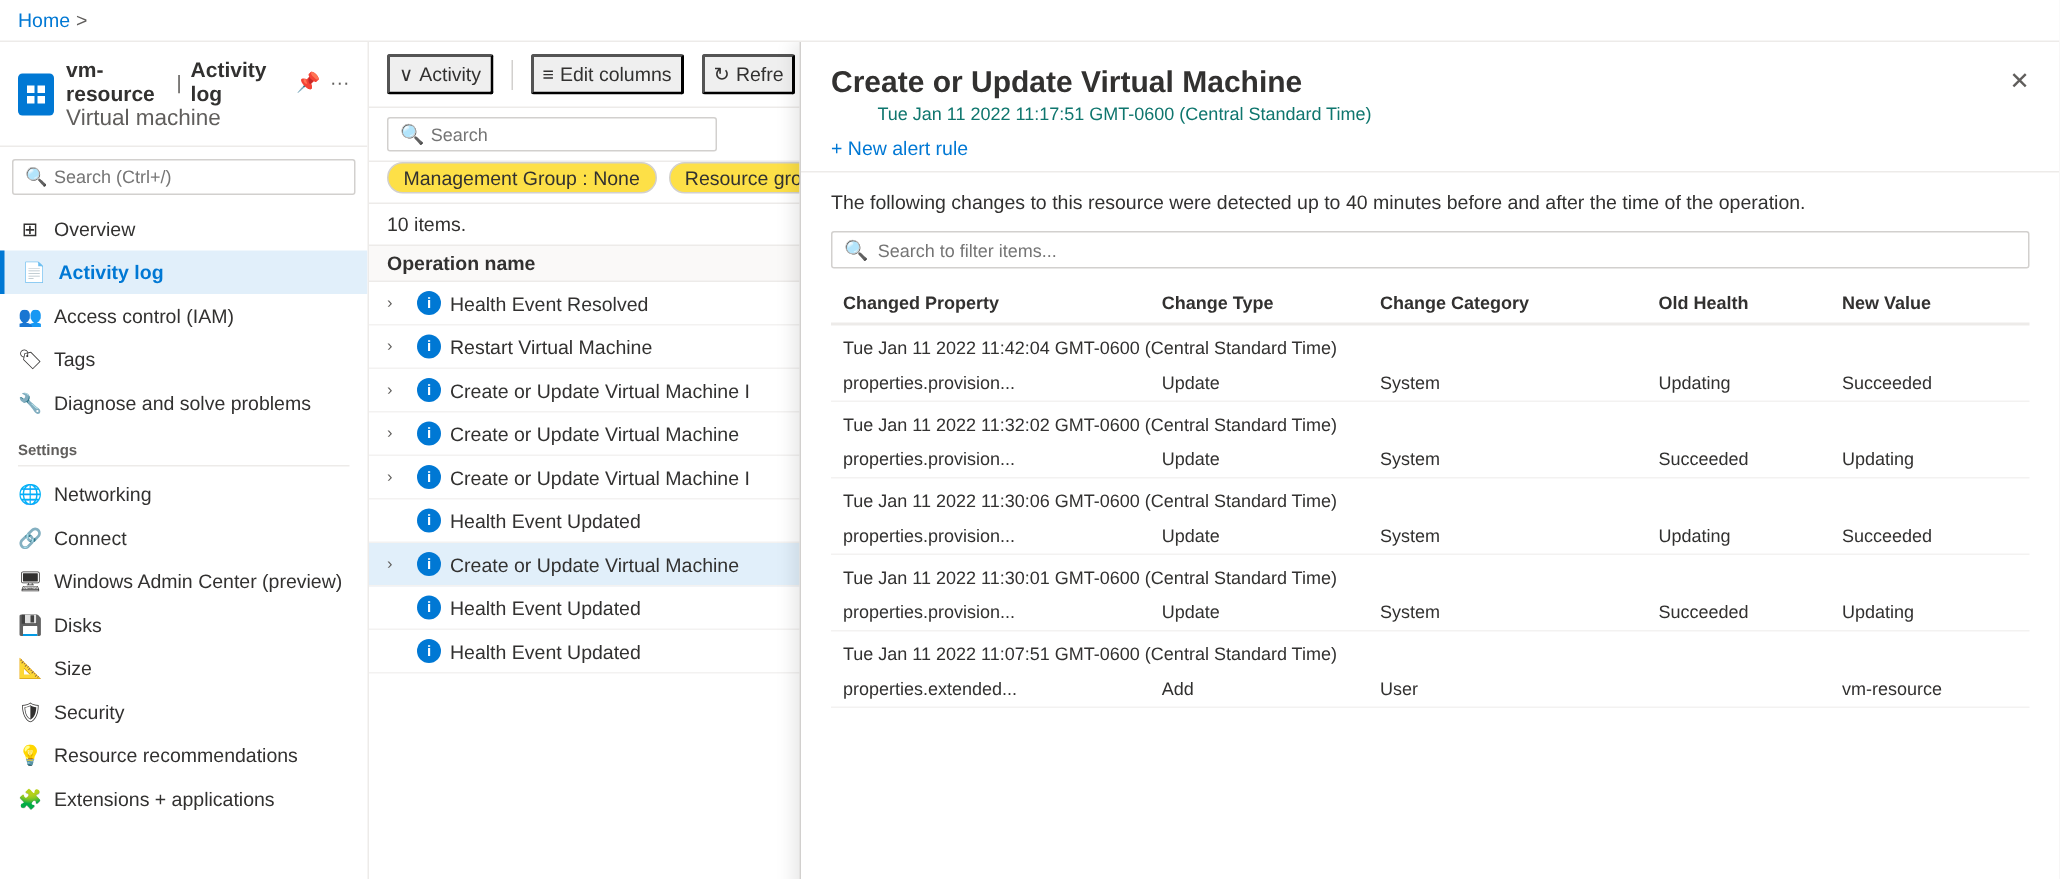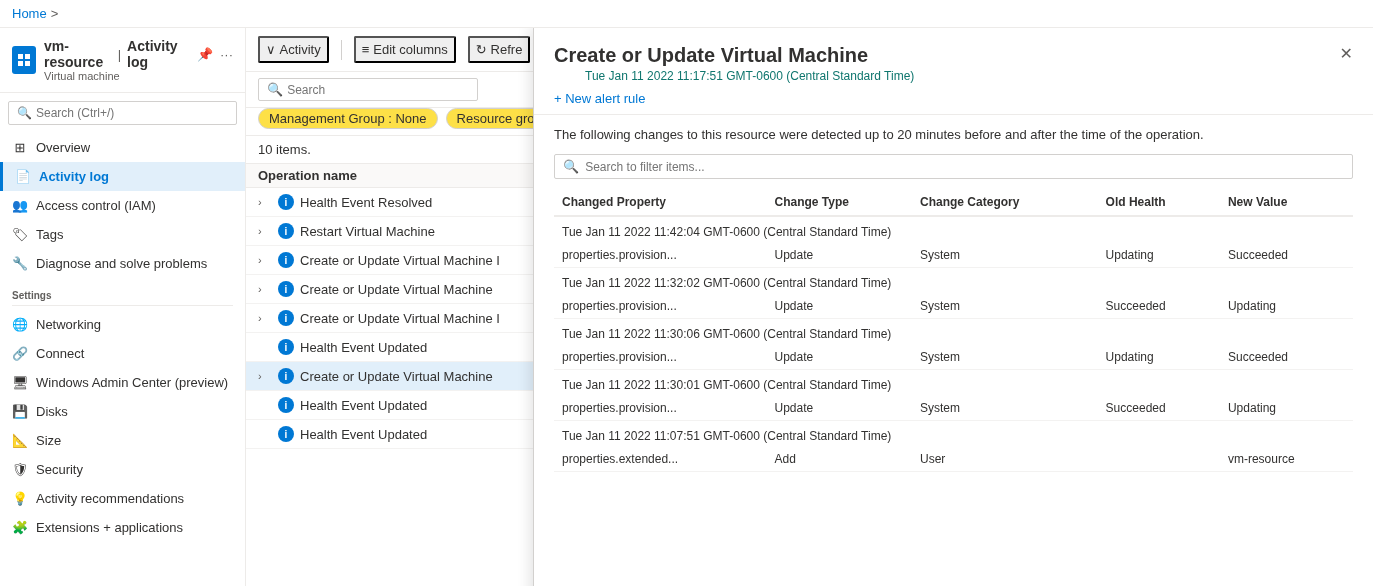--- a/index.html
+++ b/index.html
@@ -10,21 +10,21 @@
     .breadcrumb .sep { margin: 0 4px; color: #605e5c; }
 
     .main-container { display: flex; flex: 1; overflow: hidden; }
 
     
     .sidebar { width: 246px; background: #fff; border-right: 1px solid #edebe9; display: flex; flex-direction: column; overflow-y: auto; flex-shrink: 0; }
     .sidebar-header { padding: 10px 12px; display: flex; align-items: center; gap: 8px; border-bottom: 1px solid #edebe9; }
     .sidebar-icon { width: 28px; height: 28px; background: #0078d4; border-radius: 3px; display: flex; align-items: center; justify-content: center; }
     .sidebar-icon svg { fill: white; }
     .sidebar-title { font-size: 14px; font-weight: 600; color: #323130; }
-    .sidebar-subtitle { font-size: 11px; color: #605e5c; }
+    .sidebar-subtitle { font-size: 15px; color: #605e5c; }
     .sidebar-title-group { display: flex; flex-direction: column; }
 
     .search-box { margin: 8px; border: 1px solid #d2d0ce; border-radius: 2px; display: flex; align-items: center; padding: 4px 8px; background: #fff; }
     .search-box input { border: none; outline: none; font-size: 12px; width: 100%; color: #323130; }
     .search-box-icon { color: #605e5c; margin-right: 4px; font-size: 12px; }
 
     .sidebar-nav { display: flex; flex-direction: column; }
     .nav-item { display: flex; align-items: center; gap: 8px; padding: 7px 12px; cursor: pointer; color: #323130; font-size: 13px; }
     .nav-item.active { background: #e1effa; color: #0078d4; font-weight: 600; border-left: 3px solid #0078d4; }
     .nav-item .nav-icon { width: 16px; text-align: center; flex-shrink: 0; }
@@ -163,21 +163,21 @@
       <div class="nav-item">
         <span class="nav-icon">📐</span>
         <span>Size</span>
       </div>
       <div class="nav-item">
         <span class="nav-icon">🛡</span>
         <span>Security</span>
       </div>
       <div class="nav-item">
         <span class="nav-icon">💡</span>
-        <span>Activity recommendations</span>
+        <span>Resource recommendations</span>
       </div>
       <div class="nav-item">
         <span class="nav-icon">🧩</span>
         <span>Extensions + applications</span>
       </div>
     </div>
   </div>
 
   <div class="main-wrapper">
 
@@ -280,21 +280,21 @@
           <span class="detail-close">✕</span>
         </div>
         <div class="detail-actions">
           <a class="detail-action-btn">+ New alert rule</a>
         </div>
       </div>
 
 
       <div class="detail-body">
         <div class="change-notice">
-          <span>The following changes to this resource were detected up to 20 minutes before and after the time of the operation.</span>
+          <span>The following changes to this resource were detected up to 40 minutes before and after the time of the operation.</span>
         </div>
 
         <div class="change-search">
           <span style="color:#605e5c;margin-right:6px;">🔍</span>
           <input type="text" placeholder="Search to filter items..." style="">
         </div>
 
         <table class="change-table">
           <thead>
             <tr>

